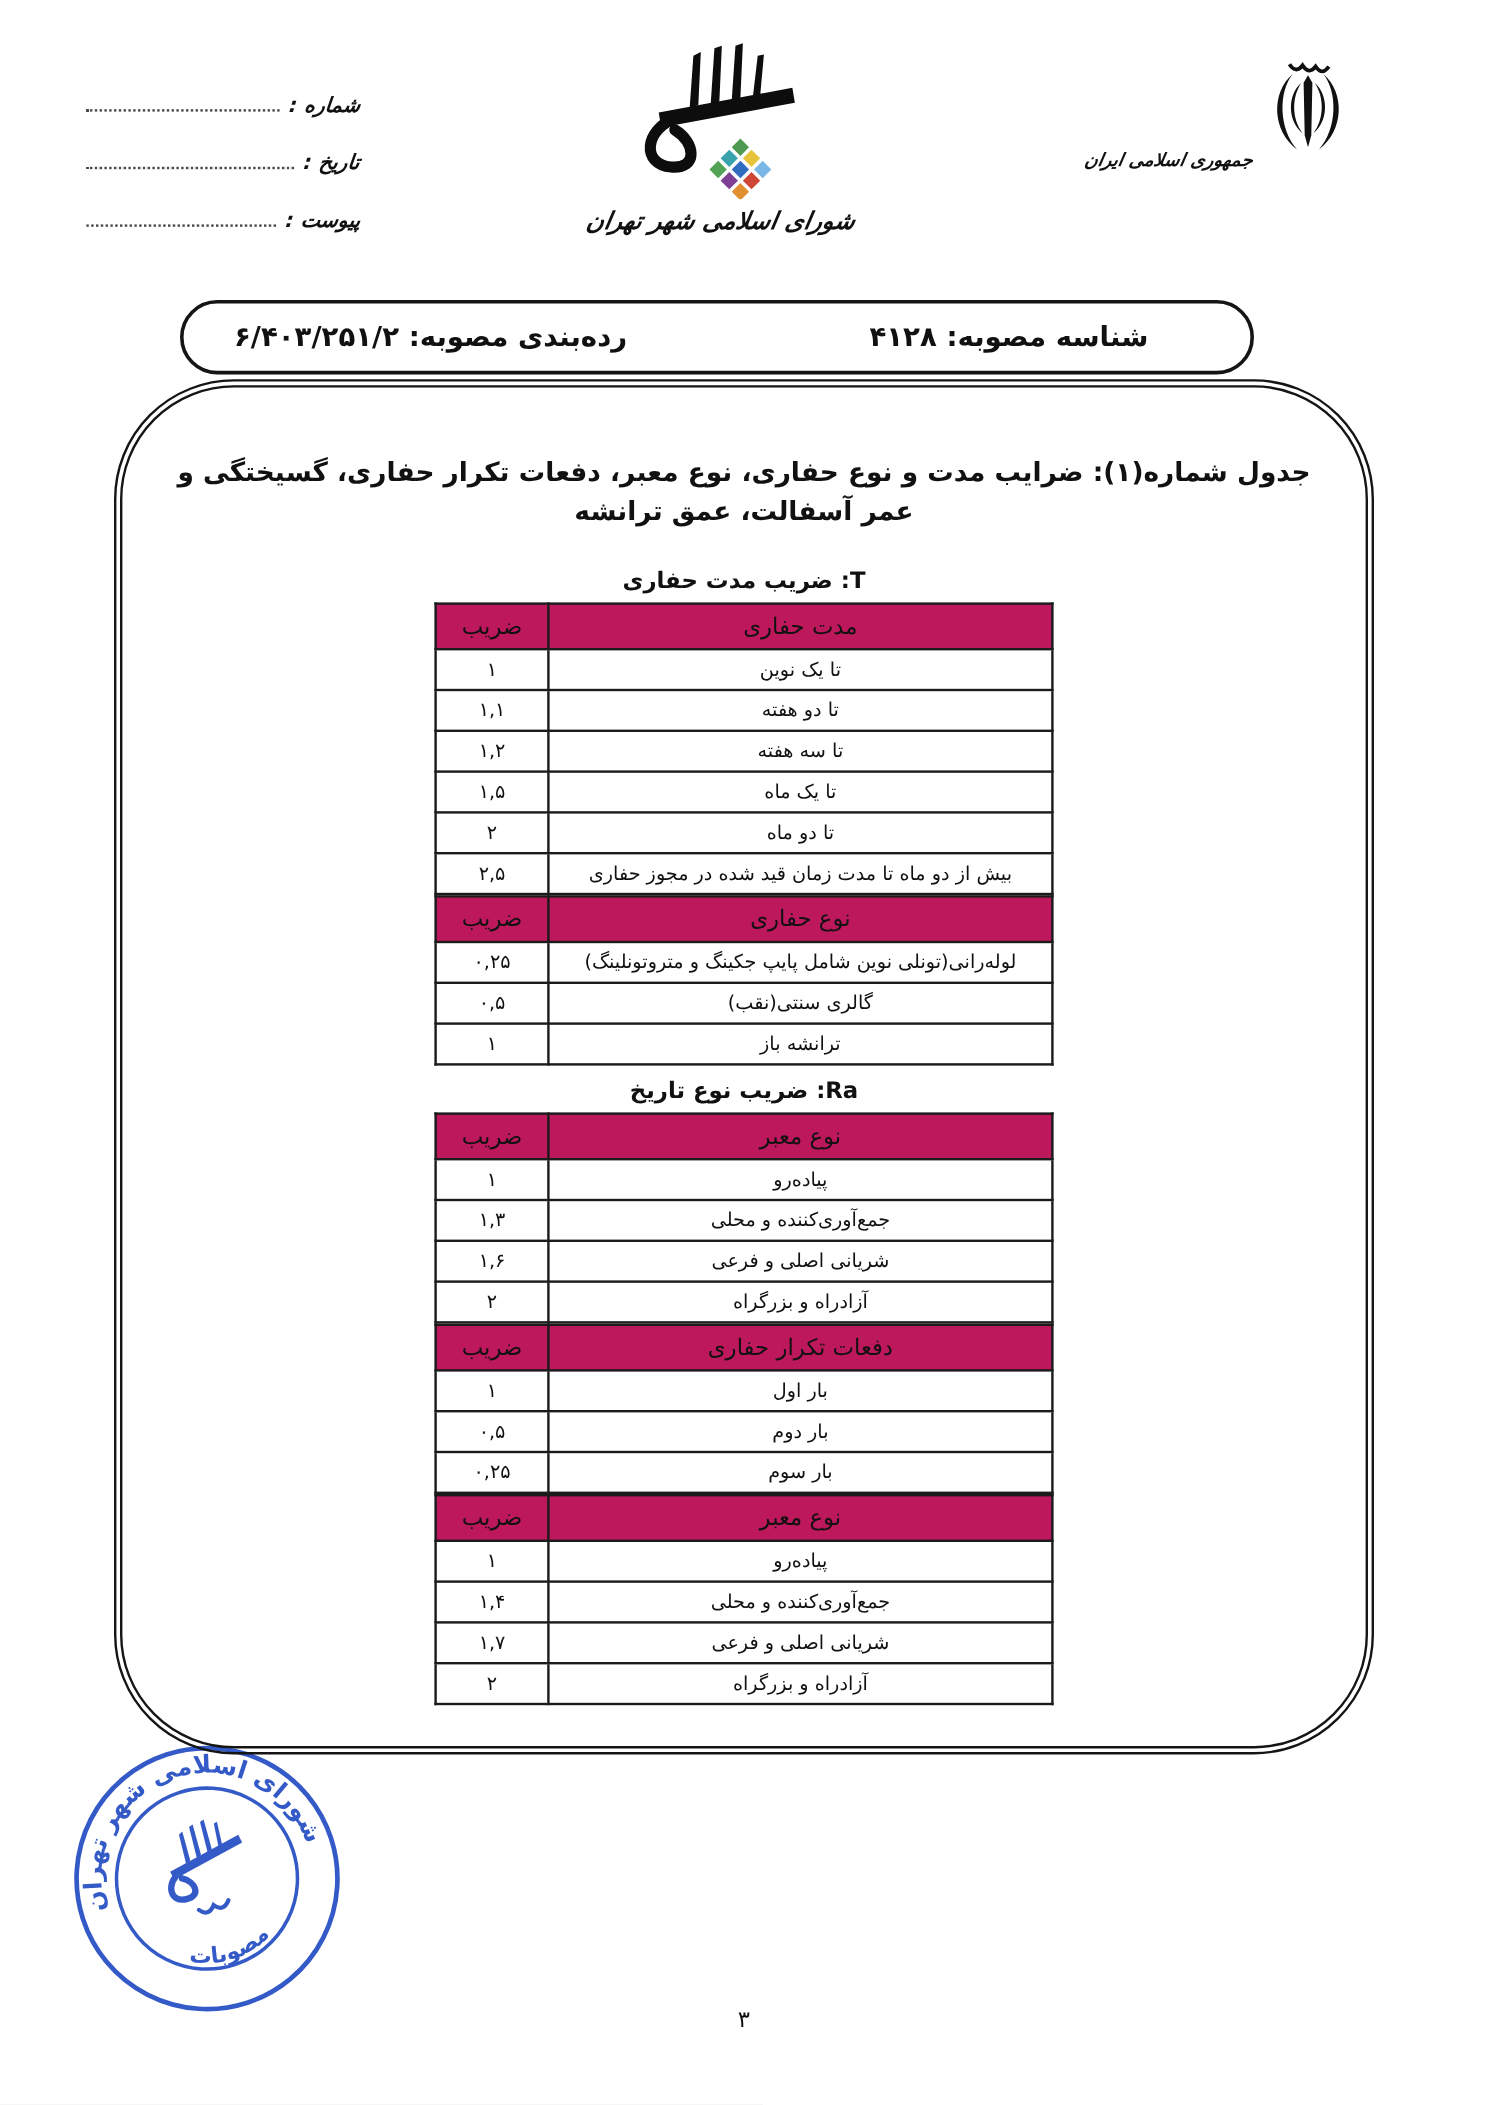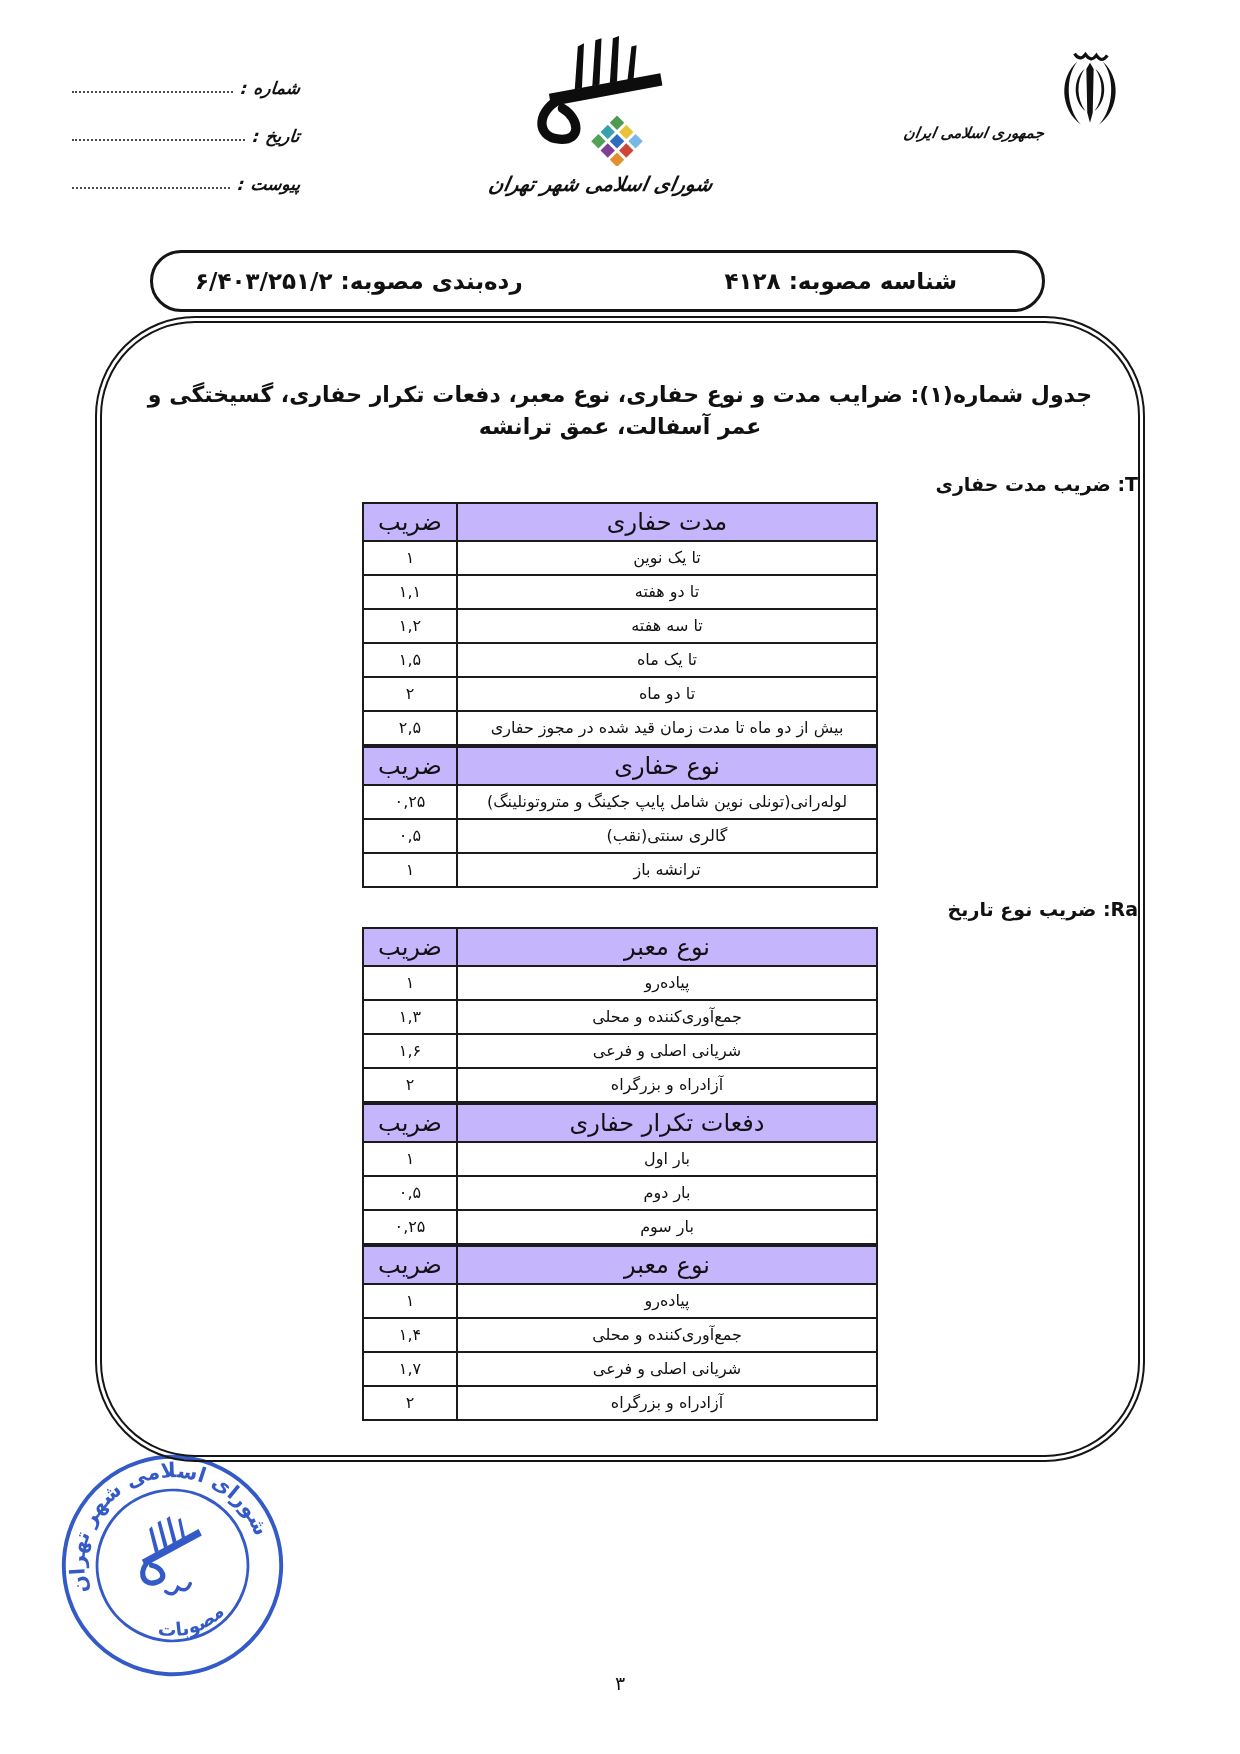--- a/index.html
+++ b/index.html
@@ -34,26 +34,26 @@
   .doc-box{
     position:absolute; left:95px; top:316px; width:1050px; height:1146px;
     border:7px double #151515; border-radius:100px;
     box-sizing:border-box; background:transparent; z-index:2;
   }
   .doc-title{
     margin:56px 29px 30px; font-size:22px; font-weight:bold; text-align:center; line-height:1.45;
   }
   
   .tbl-section{margin:0 auto;}
-  .tbl-caption{font-weight:bold; font-size:19px; margin:10px 0 7px;}
+  .tbl-caption{text-align:center; font-weight:bold; font-size:19px; margin:10px 0 7px;}
   table.coef{border-collapse:collapse; width:516px; margin:0 auto; table-layout:fixed;}
   table.coef th, table.coef td{
     border:2px solid #1b1b1b; text-align:center; vertical-align:middle; padding:2px 6px;
   }
-  table.coef th{background:#c4b5fd; font-weight:normal; font-size:24px; height:32px;}
+  table.coef th{background:#be185d; font-weight:normal; font-size:19px; height:32px;}
   table.coef td{height:28px; font-size:16px;}
   td.val, th.val{width:80px; font-size:16px;}
   
   .stamp{position:absolute; left:55px; top:1448px; width:235px; height:235px; z-index:1; opacity:.95;}
   .stamp svg{transform:rotate(-18deg);}
   
   .pageno{position:absolute; top:1672px; left:0; width:100%; text-align:center; font-size:19px;}
 </style>
 </head>
 <body>

